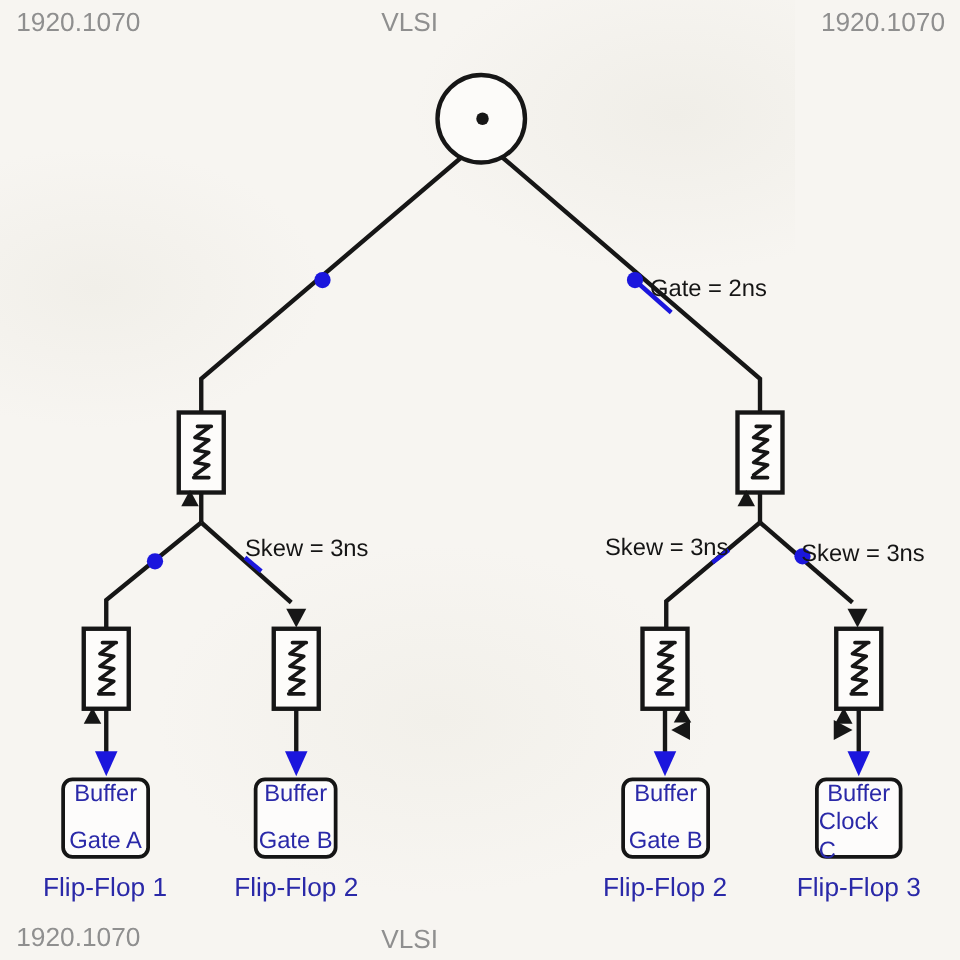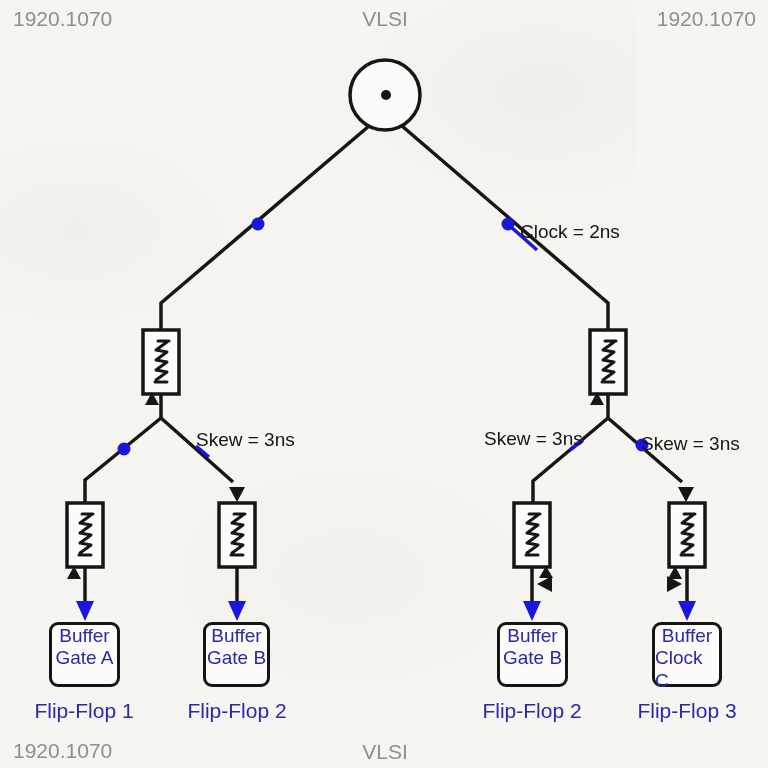--- a/index.html
+++ b/index.html
@@ -31,25 +31,25 @@
   .bdot{fill:var(--accent);}
   .barrow{fill:var(--accent);}
   .karrow{fill:var(--line);}
   .lbl{position:absolute;white-space:nowrap;}
   .wm{color:var(--watermark);font-size:21px;}
   .title{font-weight:bold;font-size:20px;color:#0d0d0d;text-align:center;}
   .skew{font-size:19px;color:#151515;}
   .gatebox{
     position:absolute;box-sizing:border-box;
     border:3px solid #151515;border-radius:9px;background:#fdfcfb;
-    display:flex;flex-direction:column;align-items:center;justify-content:flex-start;
+    display:flex;flex-direction:column;align-items:center;justify-content:space-between;
     font-size:19px;line-height:1.18;color:var(--label-blue);
   }
   .ff{position:absolute;width:140px;text-align:center;font-size:21px;color:var(--label-blue);}
-  .ctr{text-align:center;}
+  .ctr{text-align:left;}
 </style>
 </head>
 <body>
 
 <div class="stage">
 
   <svg width="768" height="768" viewBox="0 0 768 768">
     <defs>
       <g id="bufsym">
         <rect width="36" height="64" class="boxf"></rect>
@@ -108,21 +108,21 @@
     <polygon class="karrow" points="682,584 667,576 667,592"></polygon>
   </svg>
 
   <div class="lbl wm" style="left:13px;top:7px;">1920.1070</div>
   <div class="lbl wm ctr" style="left:305px;top:7px;width:160px;">VLSI</div>
   <div class="lbl wm" style="left:600px;top:7px;width:156px;text-align:right;">1920.1070</div>
   <div class="lbl wm" style="left:13px;top:739px;">1920.1070</div>
   <div class="lbl wm ctr" style="left:305px;top:740px;width:160px;">VLSI</div>
 
 
-  <div class="lbl skew" style="left:520px;top:221px;">Clock = 2ns</div>
+  <div class="lbl skew" style="left:520px;top:221px;">Gate = 2ns</div>
   <div class="lbl skew" style="left:196px;top:429px;">Skew = 3ns</div>
   <div class="lbl skew" style="left:484px;top:428px;">Skew = 3ns</div>
   <div class="lbl skew" style="left:641px;top:433px;">Skew = 3ns</div>
 
   <div class="gatebox" style="left:49px;top:622px;width:71px;height:65px;">
     <span>Buffer</span>
     <span>Gate A</span>
   </div>
   <div class="gatebox" style="left:203px;top:622px;width:67px;height:65px;">
     <span>Buffer</span>

